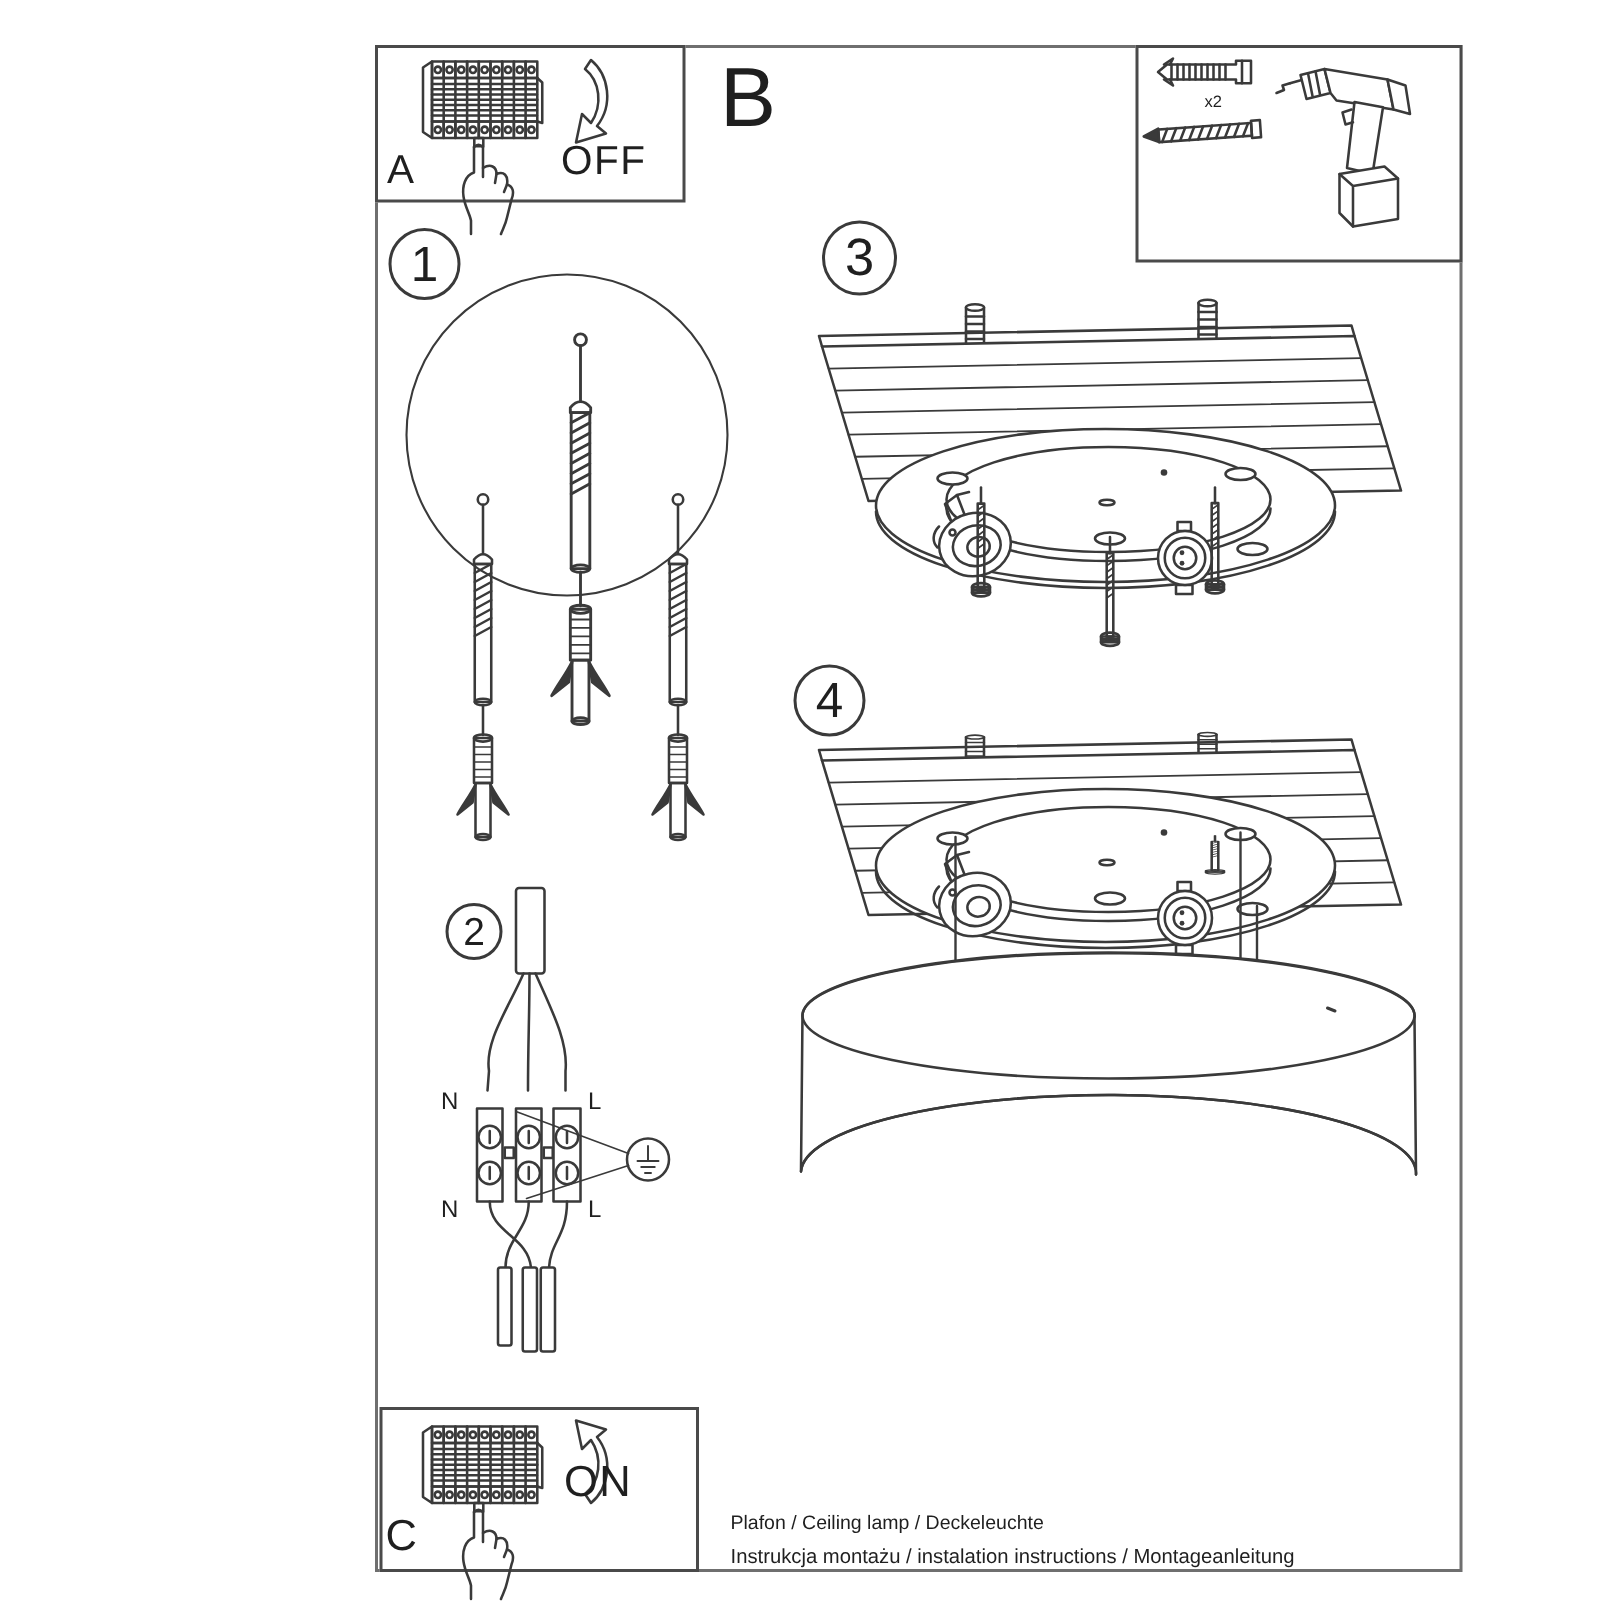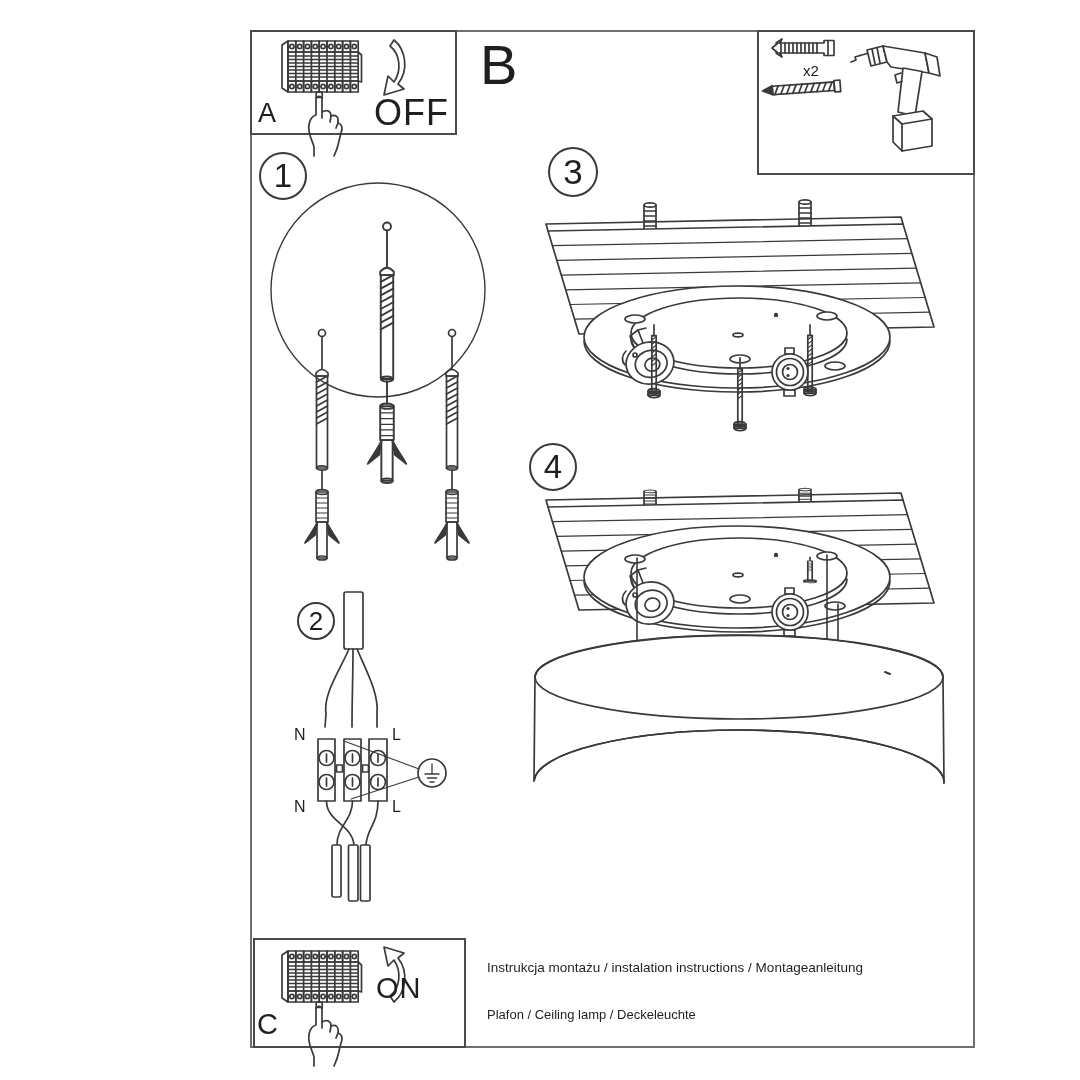--- a/index.html
+++ b/index.html
@@ -251,39 +251,39 @@
         <path d="M535,676 A204,42 0 0 1 943,679 L944,783 A205,52 0 0 0 534,781 Z" fill="#fff"></path>
         <ellipse cx="739" cy="677" rx="204" ry="42"></ellipse>
         <path d="M534,781 A205,52 0 0 1 944,783"></path>
         <path d="M885,672 L890,674" stroke-width="2"></path>
       </g>
     </g>
   </svg>
 
   <div class="txt" style="left:480px;top:32px;font-size:56px;font-weight:500;">B</div>
   <div class="txt" style="left:258px;top:98px;font-size:27px;">A</div>
-  <div class="txt" style="left:374px;top:92px;font-size:36px;letter-spacing:1px;">OFF</div>
+  <div class="txt" style="left:374px;top:92px;font-size:27px;letter-spacing:1px;">OFF</div>
   <div class="txt" style="left:257px;top:1008px;font-size:29px;">C</div>
   <div class="txt" style="left:376px;top:972px;font-size:29px;letter-spacing:1px;">ON</div>
-  <div class="txt" style="left:803px;top:62px;font-size:15px;">x2</div>
+  <div class="txt" style="left:803px;top:62px;font-size:11px;">x2</div>
 
   <div class="badge" style="left:259px;top:152px;width:44px;height:44px;font-size:33px;">
     <span>1</span>
     </div>
   <div class="badge" style="left:297px;top:602px;width:34px;height:34px;font-size:26px;">
     <span>2</span>
     </div>
   <div class="badge" style="left:548px;top:147px;width:46px;height:46px;font-size:35px;">
     <span>3</span>
     </div>
   <div class="badge" style="left:529px;top:443px;width:44px;height:44px;font-size:33px;">
     <span>4</span>
     </div>
 
   <div class="txt" style="left:294px;top:726px;font-size:16px;">N</div>
   <div class="txt" style="left:392px;top:726px;font-size:16px;">L</div>
   <div class="txt" style="left:294px;top:798px;font-size:16px;">N</div>
   <div class="txt" style="left:392px;top:798px;font-size:16px;">L</div>
 
-  <div class="txt" style="left:487px;top:960px;font-size:13.5px;">Instrukcja montażu / instalation instructions / Montageanleitung</div>
+  <div class="txt" style="left:487px;top:1030px;font-size:13.5px;">Instrukcja montażu / instalation instructions / Montageanleitung</div>
   <div class="txt" style="left:487px;top:1007px;font-size:13px;">Plafon / Ceiling lamp / Deckeleuchte</div>
 
 </div>
 
 </body></html>

